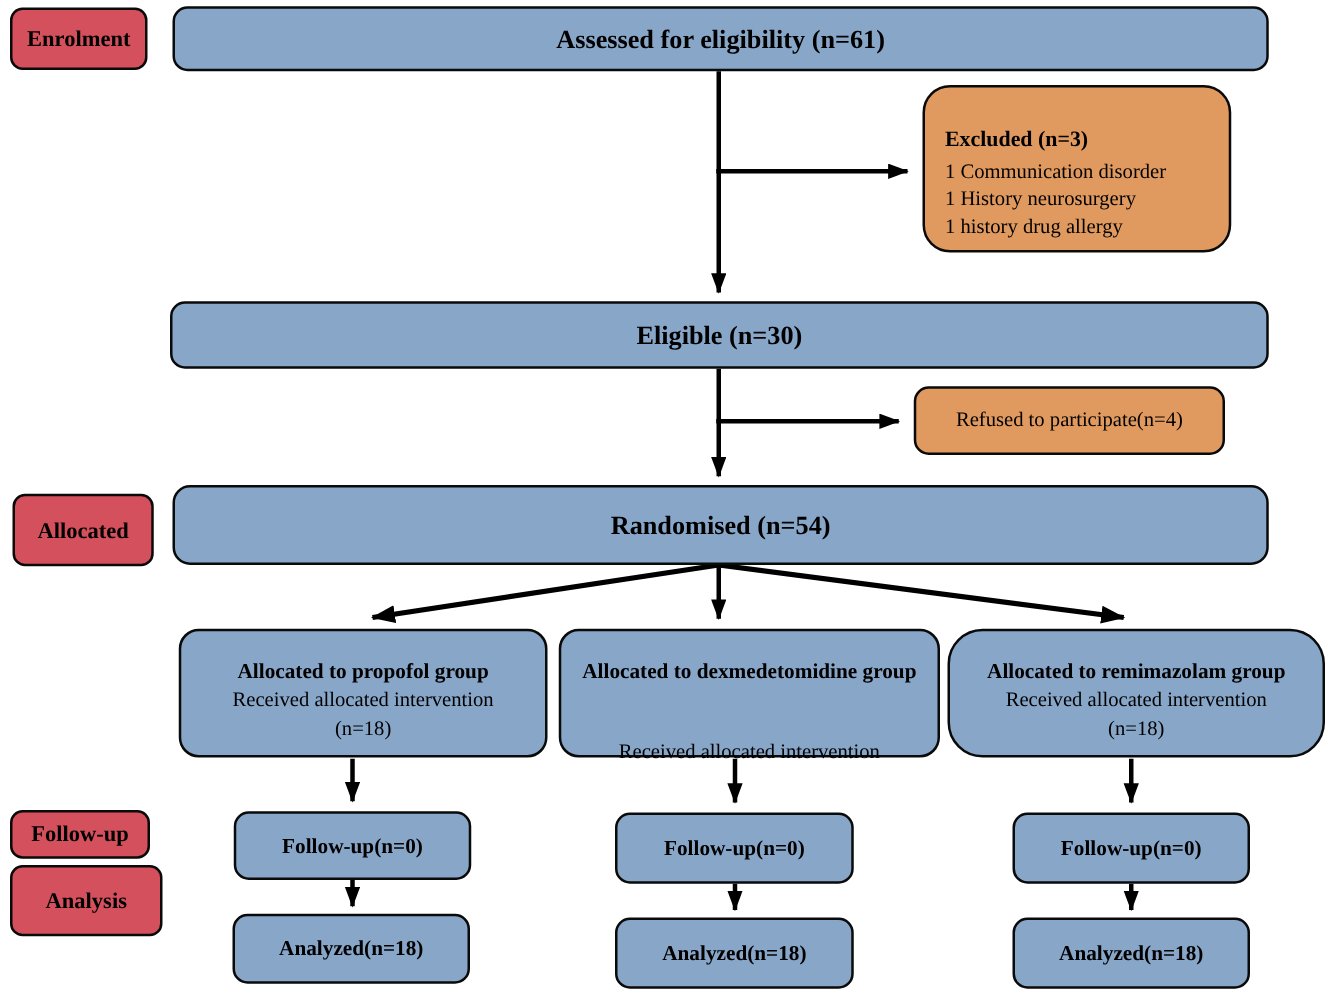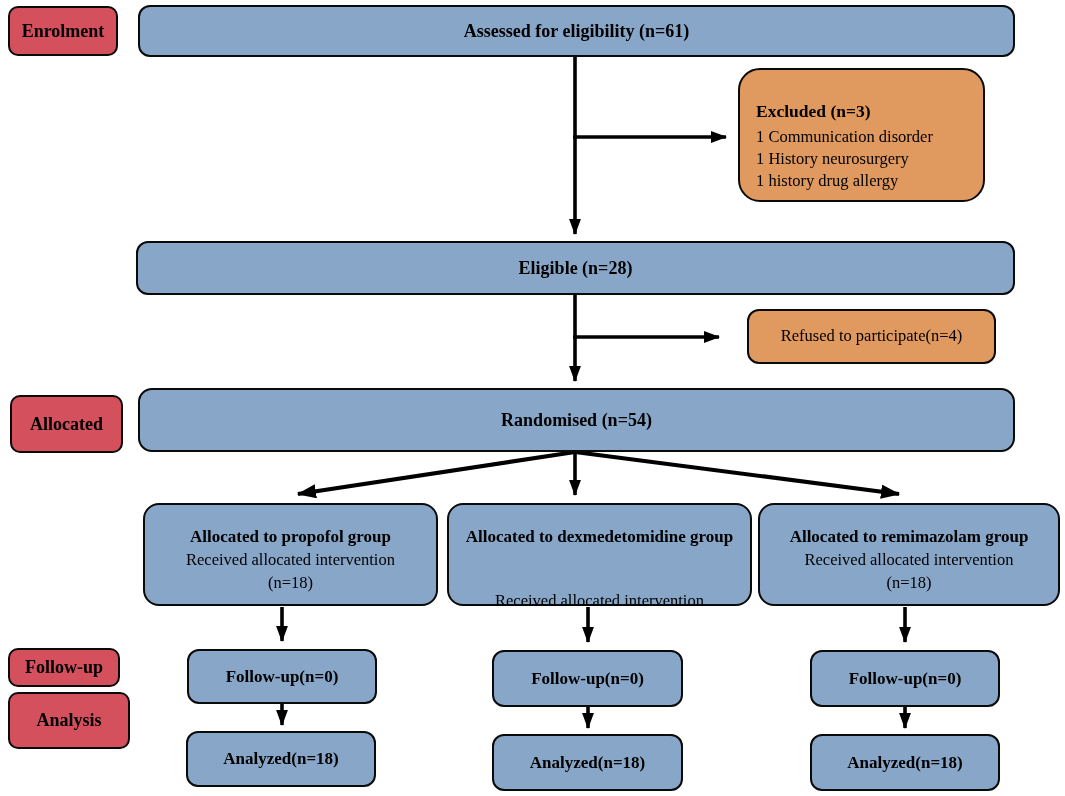--- a/index.html
+++ b/index.html
@@ -17,21 +17,21 @@
     border:2px solid #0a0a0a;
     display:flex;
     align-items:center;
     justify-content:center;
     text-align:center;
     line-height:1.25;
   }
   .blue{background:#87A6C8;}
   .red{background:#D4505C;}
   .orange{background:#E0995F;}
-  .big-label{font-size:18px;font-weight:bold;}
+  .big-label{font-size:21px;font-weight:bold;}
   .stage-label{font-size:18px;font-weight:bold;}
   .group-box{
     flex-direction:column;
     justify-content:space-between;
     padding:21px 4px 10px 4px;
   }
   .group-title{font-size:17px;font-weight:bold;}
   .group-line{font-size:16.5px;}
   .excluded-box{
     flex-direction:column;
@@ -78,46 +78,46 @@
   <div class="box red stage-label" style="left:8px;top:6px;width:110px;height:50px;border-radius:10px;">Enrolment</div>
 
   <div class="box red stage-label" style="left:10px;top:395px;width:113px;height:58px;border-radius:10px;">Allocated</div>
 
   <div class="box red stage-label" style="left:8px;top:648px;width:112px;height:39px;border-radius:10px;">Follow-up</div>
 
   <div class="box red stage-label" style="left:8px;top:692px;width:122px;height:57px;border-radius:10px;">Analysis</div>
 
   <div class="box blue big-label" style="left:138px;top:5px;width:877px;height:52px;border-radius:12px;">Assessed for eligibility (n=61)</div>
 
-  <div class="box blue big-label" style="left:136px;top:241px;width:879px;height:54px;border-radius:12px;">Eligible (n=28)</div>
+  <div class="box blue big-label" style="left:136px;top:241px;width:879px;height:54px;border-radius:12px;">Eligible (n=30)</div>
 
   <div class="box blue big-label" style="left:138px;top:388px;width:877px;height:64px;border-radius:14px;">Randomised (n=54)</div>
 
   <div class="box orange excluded-box" style="left:738px;top:68px;width:247px;height:134px;border-radius:22px;">
     <div class="excluded-title">Excluded (n=3)</div>
     <div class="excluded-item">1 Communication disorder</div>
     <div class="excluded-item">1 History neurosurgery</div>
     <div class="excluded-item">1 history drug allergy</div>
   </div>
 
-  <div class="box orange refused-box" style="left:731px;top:309px;width:249px;height:55px;border-radius:12px;margin-left:16px;">Refused to participate(n=4)</div>
+  <div class="box orange refused-box" style="left:731px;top:309px;width:249px;height:55px;border-radius:12px;">Refused to participate(n=4)</div>
 
   <div class="box blue group-box" style="left:143px;top:503px;width:295px;height:103px;border-radius:16px;">
     <div class="group-title">Allocated to propofol group</div>
     <div class="group-line">Received allocated intervention</div>
     <div class="group-line">(n=18)</div>
   </div>
 
   <div class="box blue group-box" style="left:447px;top:503px;width:305px;height:103px;border-radius:16px;gap:44px;">
     <div class="group-title">Allocated to dexmedetomidine group</div>
     <div class="group-line">Received allocated intervention</div>
     <div class="group-line">(n=18)</div>
   </div>
 
-  <div class="box blue group-box" style="left:758px;top:503px;width:302px;height:103px;border-radius:16px;">
+  <div class="box blue group-box" style="left:758px;top:503px;width:302px;height:103px;border-radius:28px;">
     <div class="group-title">Allocated to remimazolam group</div>
     <div class="group-line">Received allocated intervention</div>
     <div class="group-line">(n=18)</div>
   </div>
 
   <div class="box blue small-blue" style="left:187px;top:649px;width:190px;height:55px;border-radius:12px;">Follow-up(n=0)</div>
 
   <div class="box blue small-blue" style="left:492px;top:650px;width:191px;height:57px;border-radius:12px;">Follow-up(n=0)</div>
 
   <div class="box blue small-blue" style="left:810px;top:650px;width:190px;height:57px;border-radius:12px;">Follow-up(n=0)</div>

